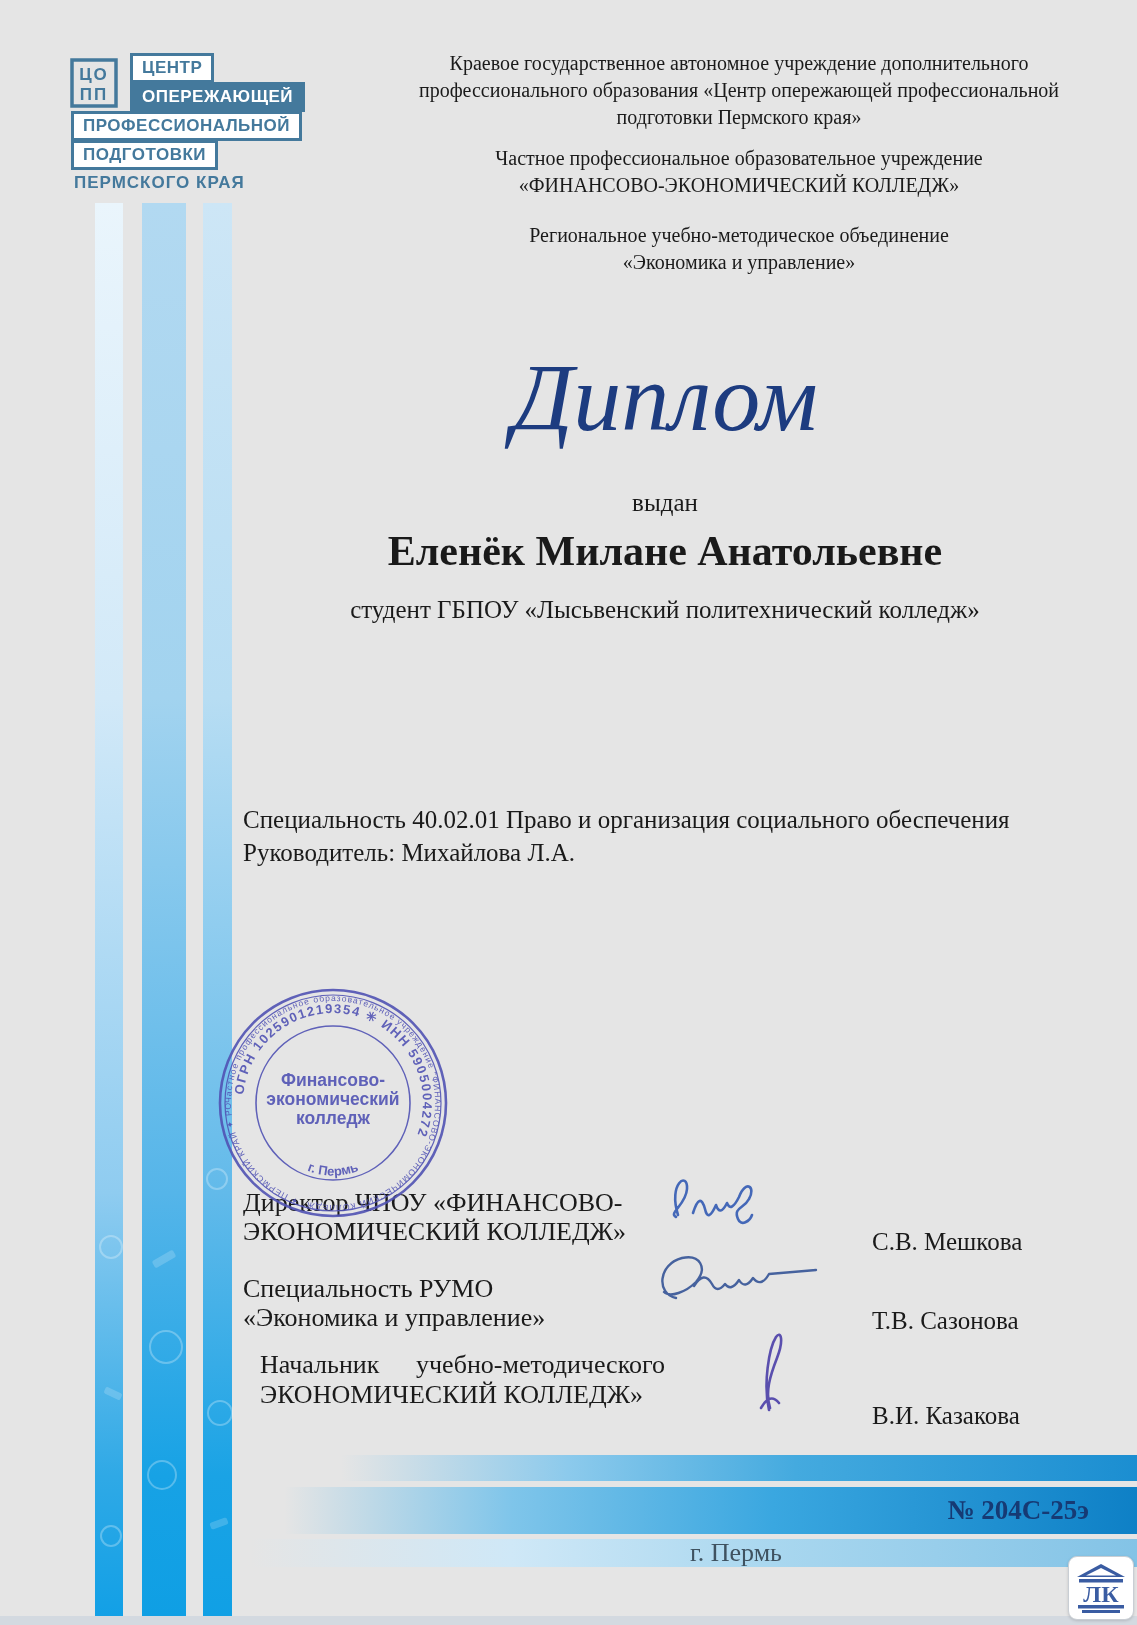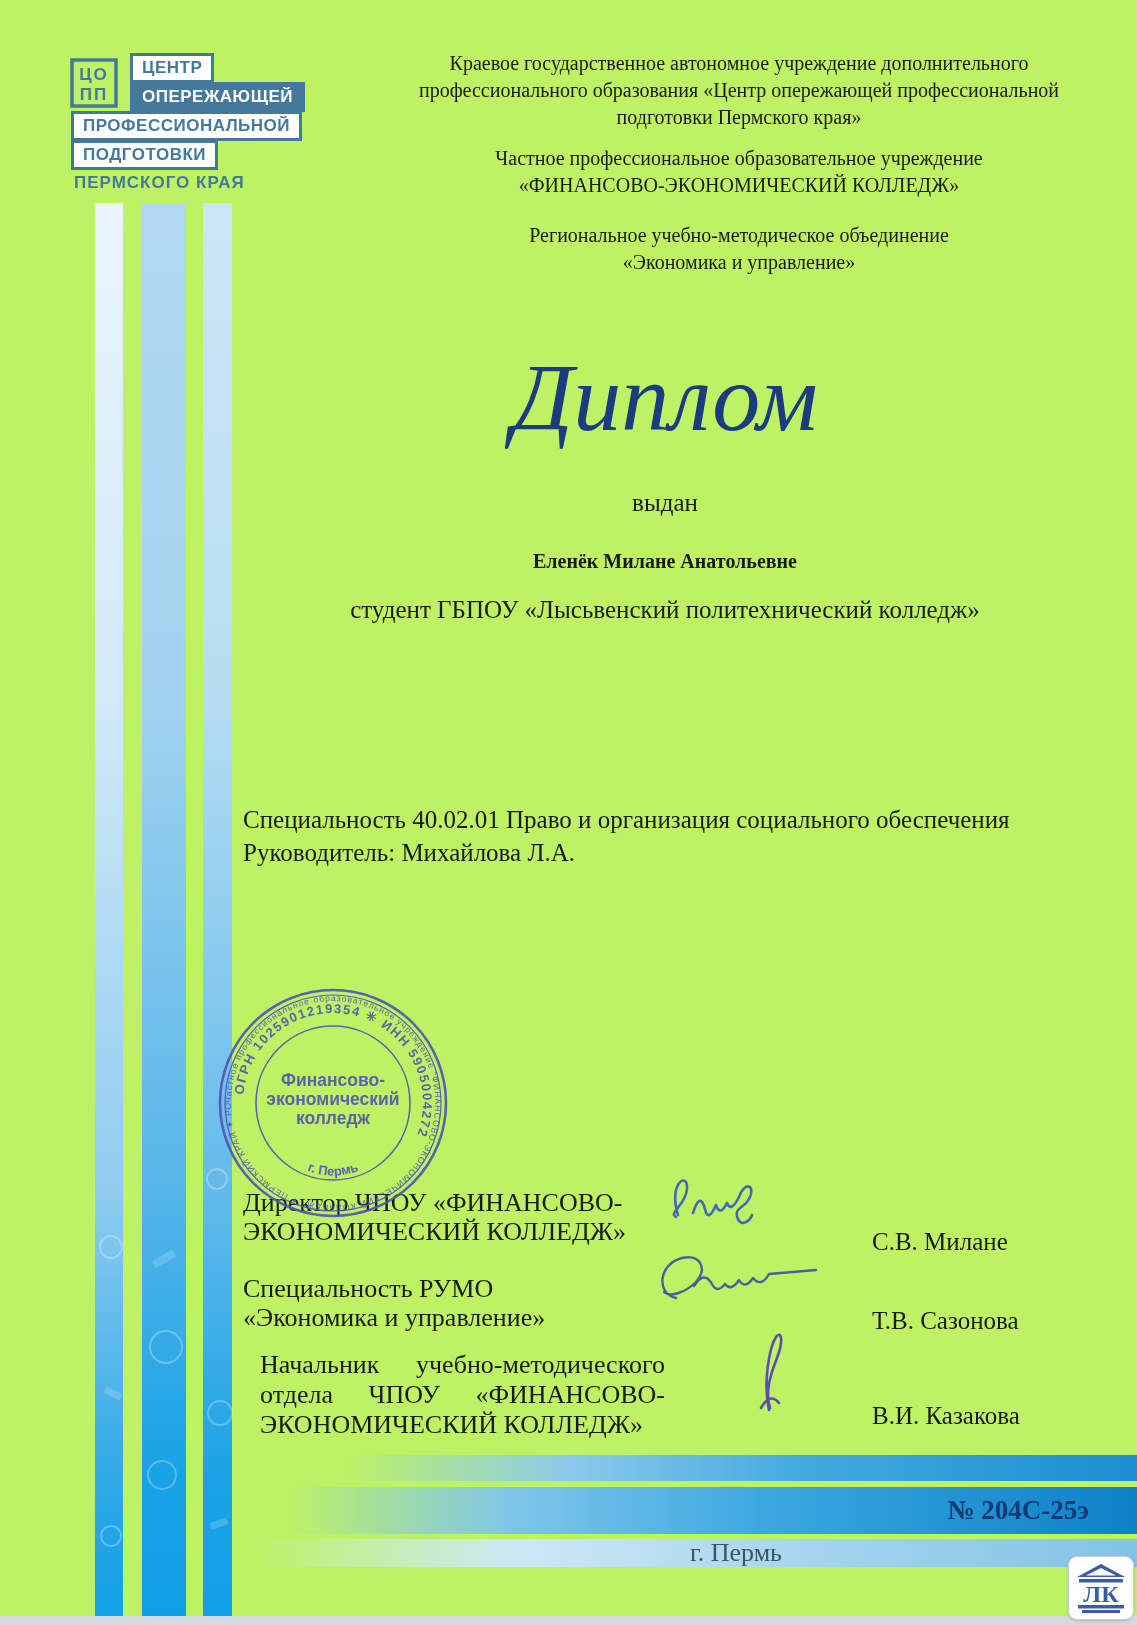--- a/index.html
+++ b/index.html
@@ -1,16 +1,16 @@
 <!DOCTYPE html>
 <html><head>
 <meta charset="utf-8">
 <style>
   html,body{margin:0;padding:0;background:#ffffff;}
-  .page{position:relative;width:1137px;height:1625px;background:#bef264;overflow:hidden;
+  .page{position:relative;width:1137px;height:1625px;background:#e5e5e5;overflow:hidden;
         font-family:"Liberation Serif", serif;color:#1a1a1a;}
   
   .stripe{position:absolute;top:203px;height:1414px;z-index:1;}
   .stripe-a{left:95px;width:28px;
     background:linear-gradient(180deg,#eaf5fc 0%,#d2e9f8 35%,#8fccf0 70%,#2fa9e6 90%,#12a0e6 100%);}
   .stripe-b{left:142px;width:44px;
     background:linear-gradient(180deg,#b2d9f1 0%,#a2d3ef 35%,#55b5e9 70%,#17a2e5 90%,#0f9fe4 100%);}
   .stripe-c{left:203px;width:29px;
     background:linear-gradient(180deg,#cde6f6 0%,#b7ddf3 35%,#62baea 70%,#1aa3e5 90%,#10a0e5 100%);}
   .wm{position:absolute;z-index:2;border-radius:50%;border:2px solid rgba(255,255,255,.28);}
@@ -25,21 +25,21 @@
   .hdr{position:absolute;left:378px;top:50px;width:722px;z-index:3;
        font-size:20px;line-height:27px;text-align:center;}
   .hdr p{margin:0;}
   .hdr .p1{margin-bottom:14px;}
   .hdr .p2{margin-bottom:23px;}
   
   .content{position:absolute;left:193px;width:944px;top:0;height:100%;z-index:3;}
   .c-item{position:absolute;left:0;width:100%;text-align:center;}
   .title{top:350px;font-size:96px;font-style:italic;color:#1d3c80;line-height:1;}
   .issued{top:489px;font-size:25px;}
-  .r-name{top:550px;font-size:20px;font-weight:bold;}
+  .r-name{top:527px;font-size:42px;font-weight:bold;}
   .r-aff{top:596px;font-size:25px;}
   .award{top:654px;font-size:29px;font-weight:bold;line-height:38px;}
   .details{position:absolute;left:243px;top:803px;width:810px;z-index:3;
            font-size:25px;line-height:33px;text-align:left;}
   .docdate{top:924px;font-size:25px;}
   
   .stamp{position:absolute;left:212px;top:982px;width:242px;height:242px;z-index:5;opacity:.9;}
   
   .sig-title{position:absolute;left:243px;width:405px;z-index:4;font-size:26px;line-height:29px;}
   .sig-title .jl{display:block;text-align:justify;text-align-last:justify;}
@@ -143,34 +143,33 @@
     </text>
   </svg>
 
   <div class="sig-title" style="top:1188px;">
     <span style="display:block">Директор ЧПОУ «ФИНАНСОВО-</span>
     <span style="display:block">ЭКОНОМИЧЕСКИЙ КОЛЛЕДЖ»</span>
   </div>
   <svg class="sig-svg" style="left:660px;top:1163px;" width="160" height="78" viewBox="0 0 160 78">
     <path d="M18,52 C8,20 28,8 27,26 C26,42 8,50 16,54 M33,50 q7,-22 12,-4 q3,14 11,-4 q4,12 11,-2 q4,10 12,-6 c7,-18 17,-10 10,2 c-5,10 -16,8 -11,20 c3,8 12,2 14,-4" fill="none" stroke="#4468b8" stroke-width="2.6" stroke-linecap="round" stroke-linejoin="round"></path>
   </svg>
-  <div class="sig-name" style="top:1228px;">С.В. Милане</div>
+  <div class="sig-name" style="top:1228px;">С.В. Мешкова</div>
 
   <div class="sig-title" style="top:1274px;">
     <span style="display:block">Специальность РУМО</span>
     <span style="display:block">«Экономика и управление»</span>
   </div>
   <svg class="sig-svg" style="left:648px;top:1246px;" width="175" height="70" viewBox="0 0 175 70">
     <path d="M28,52 C8,48 10,18 34,12 C52,8 60,22 48,36 C38,46 22,52 16,46 M46,40 q10,-16 18,-2 q5,10 13,0 q6,8 14,-4 q6,10 14,-2 q8,10 16,-4 L168,24" fill="none" stroke="#46629e" stroke-width="2.4" stroke-linecap="round" stroke-linejoin="round"></path>
   </svg>
   <div class="sig-name" style="top:1307px;">Т.В. Сазонова</div>
 
   <div class="sig-title" style="top:1350px;line-height:30px;margin-left:17px;">
     <span class="jl">Начальник учебно-методического</span>
-    <span class="jl">отдела ЧПОУ «ФИНАНСОВО-</span>
     <span style="display:block">ЭКОНОМИЧЕСКИЙ КОЛЛЕДЖ»</span>
   </div>
   <svg class="sig-svg" style="left:745px;top:1328px;" width="55" height="88" viewBox="0 0 55 88">
     <path d="M24,82 C18,56 24,20 31,9 C36,2 39,12 32,30 C25,48 20,64 25,80 M16,80 q9,-16 18,-5" fill="none" stroke="#5a4fae" stroke-width="2.6" stroke-linecap="round" stroke-linejoin="round"></path>
   </svg>
   <div class="sig-name" style="top:1402px;">В.И. Казакова</div>
 
   <div class="band band1"></div>
   <div class="band band2">
     <span>№ 204С-25э</span>

